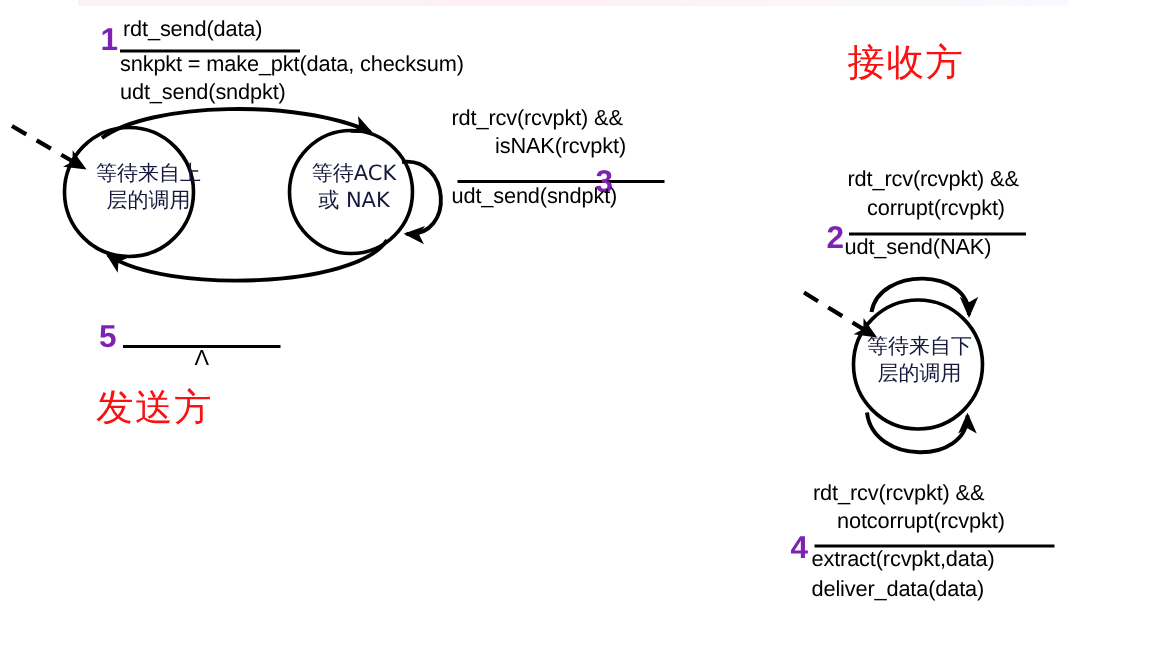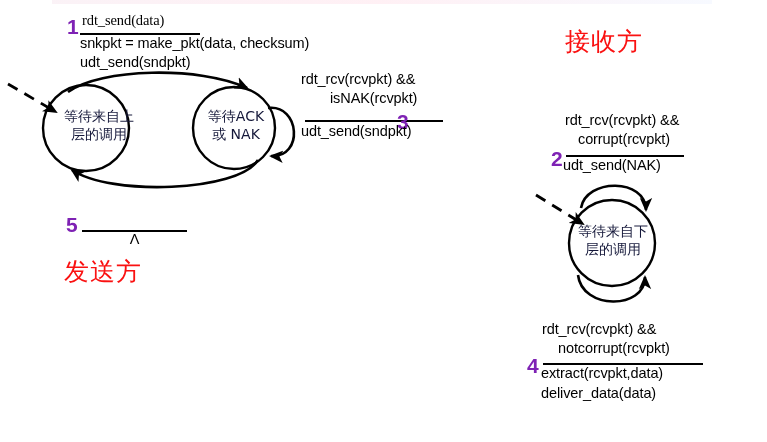--- a/index.html
+++ b/index.html
@@ -131,21 +131,21 @@
   <div class="txt statelabel" style="left:44px; top:108px; width:86px;margin-left:12px;">等待来自上
 层的调用</div>
 
   <div class="txt statelabel" style="left:192px; top:108px; width:88px;">等待ACK
 或 NAK</div>
 
   <div class="txt statelabel" style="left:570px; top:223px; width:86px;">等待来自下
 层的调用</div>
 
   <div class="txt stepnum" style="left:67px; top:16px;">1</div>
-  <div class="txt code" style="left:82px; top:13px;font-family:Liberation Serif, serif;">rdt_send(data)</div>
+  <div class="txt code" style="left:82px; top:13px;">rdt_send(data)</div>
   <div class="hrule" style="left:80px; top:33px; width:120px;"></div>
   <div class="txt code" style="left:80px; top:36px;">snkpkt = make_pkt(data, checksum)</div>
   <div class="txt code" style="left:80px; top:55px;">udt_send(sndpkt)</div>
 
   <div class="txt code" style="left:301px; top:72px;">rdt_rcv(rcvpkt) &amp;&amp;</div>
   <div class="txt code" style="left:330px; top:91px;">isNAK(rcvpkt)</div>
   <div class="hrule" style="left:305px; top:120px; width:138px;"></div>
   <div class="txt stepnum" style="left:397px; top:111px;">3</div>
   <div class="txt code" style="left:301px; top:124px;">udt_send(sndpkt)</div>
 

